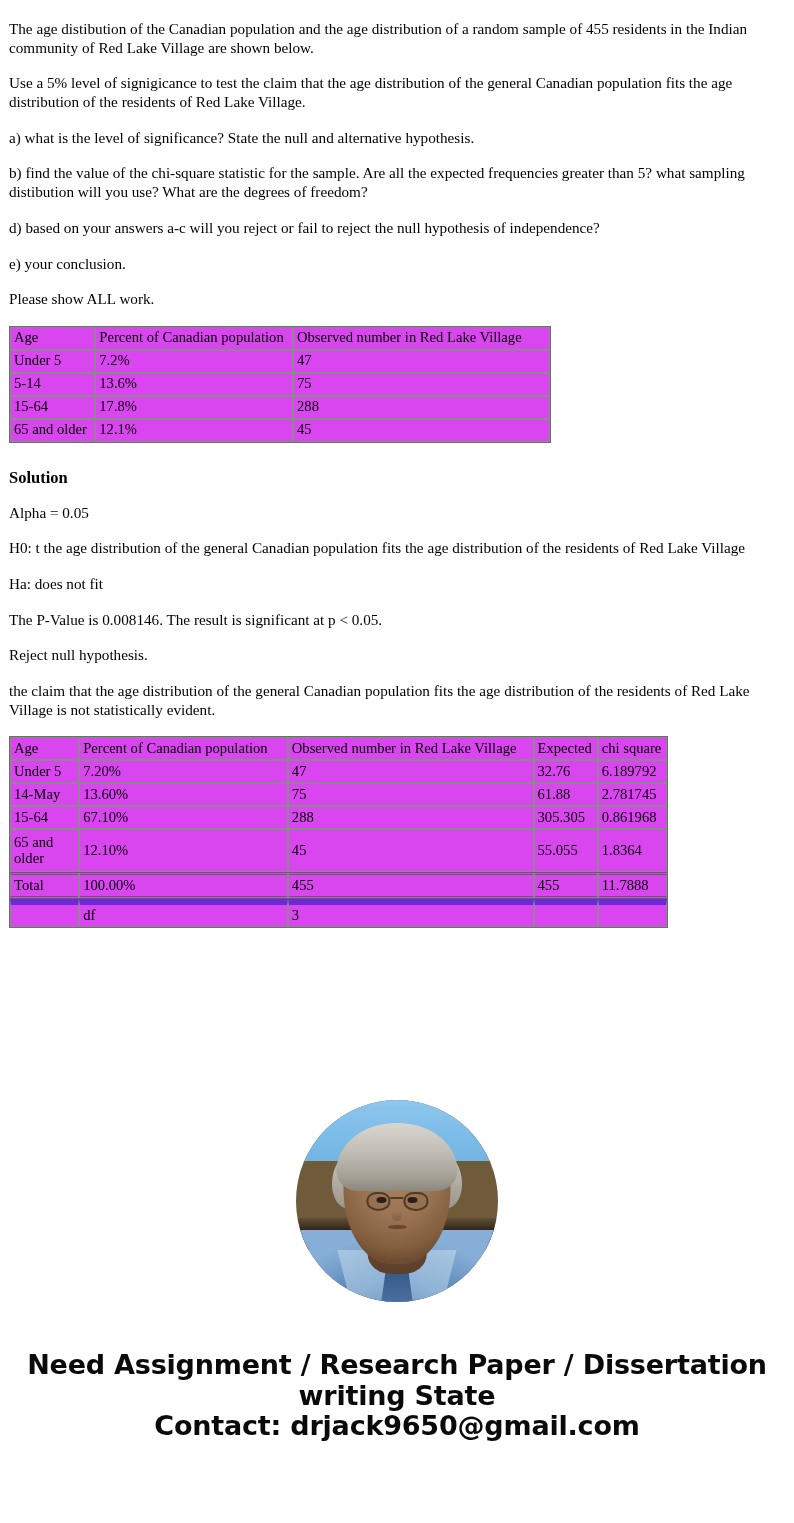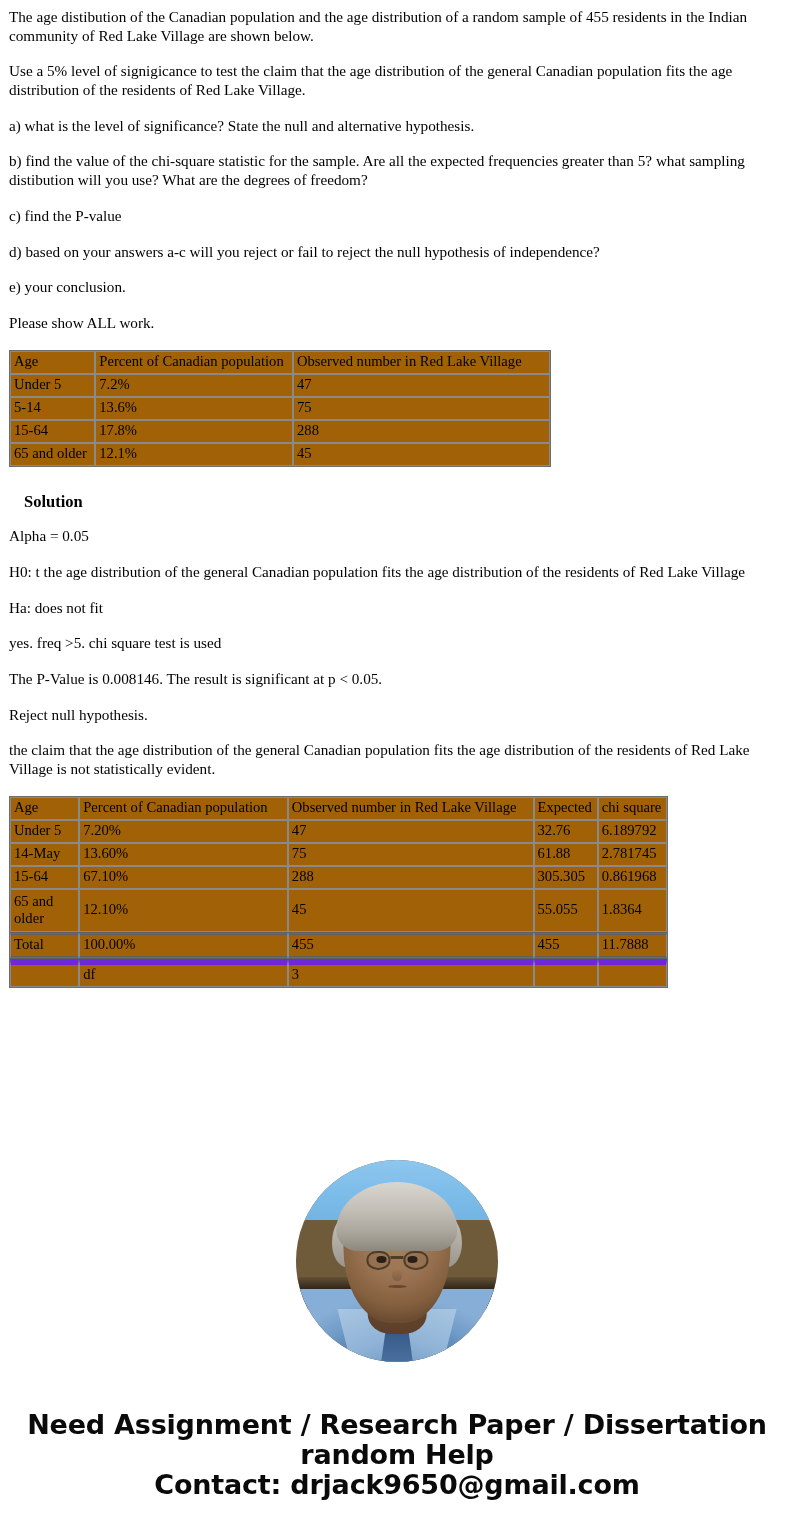--- a/index.html
+++ b/index.html
@@ -26,35 +26,35 @@
     padding: 8px 9px 0 9px;
   }
 
   
   p.para {
     margin: 0 0 17px 0;
     font-size: 15.2px;
     line-height: 1.23;
     text-align: left;
   }
-  p.para:first-child { margin-top: 0; }
+  p.para:first-child { margin-top: 12px; }
 
   h3.section-title {
-    margin: 0 0 16px 15px;
+    margin: 0 0 16px 0;
     font-size: 16.5px;
     font-weight: bold;
     line-height: 1.2;
   }
 
   
   table.data-table {
     border-collapse: separate;
     border-spacing: 0;
     border: 1px solid #6d6d6d;
-    background: #a16207;
+    background: #d946ef;
     margin: 0;
     font-size: 14.6px;
     line-height: 1.15;
     table-layout: fixed;
   }
   table.data-table td {
     border: 1px solid #8a8a8a;
     padding: 1px 3px 2px 3px;
     vertical-align: middle;
     overflow: hidden;
@@ -294,21 +294,20 @@
 </head>
 <body>
 
 <div class="page">
   <div class="content">
 
     <p class="para">The age distibution of the Canadian population and the age distribution of a random sample of 455 residents in the Indian community of Red Lake Village are shown below.</p>
     <p class="para">Use a 5% level of signigicance to test the claim that the age distribution of the general Canadian population fits the age distribution of the residents of Red Lake Village.</p>
     <p class="para">a) what is the level of significance? State the null and alternative hypothesis.</p>
     <p class="para">b) find the value of the chi-square statistic for the sample. Are all the expected frequencies greater than 5? what sampling distibution will you use? What are the degrees of freedom?</p>
-    <p class="para">c) find the P-value</p>
     <p class="para">d) based on your answers a-c will you reject or fail to reject the null hypothesis of independence?</p>
     <p class="para">e) your conclusion.</p>
     <p class="para">Please show ALL work.</p>
 
     <div class="table-block">
       <table id="table-age-distribution" class="data-table">
         <colgroup>
             <col class="c0">
             <col class="c1">
             <col class="c2">
@@ -343,21 +342,20 @@
       </table>
     </div>
 
     <div class="spacer-after-table-1"></div>
 
     <h3 class="section-title">Solution</h3>
 
     <p class="para">Alpha = 0.05</p>
     <p class="para">H0: t the age distribution of the general Canadian population fits the age distribution of the residents of Red Lake Village</p>
     <p class="para">Ha: does not fit</p>
-    <p class="para">yes. freq &gt;5. chi square test is used</p>
     <p class="para">The P-Value is 0.008146. The result is significant at p &lt; 0.05.</p>
     <p class="para">Reject null hypothesis.</p>
     <p class="para">the claim that the age distribution of the general Canadian population fits the age distribution of the residents of Red Lake Village is not statistically evident.</p>
 
     <div class="table-block">
       <table id="table-chi-square" class="data-table">
         <colgroup>
             <col class="c0">
             <col class="c1">
             <col class="c2">
@@ -440,18 +438,18 @@
           <div class="av-eye right"></div>
           <div class="av-nose"></div>
           <div class="av-mouth"></div>
         </div>
         <div class="av-hair"></div>
       </div>
     </div>
 
     <div class="footer">
       <span class="line-1">Need Assignment / Research Paper / Dissertation</span>
-      <span class="line-2">random Help</span>
+      <span class="line-2">writing State</span>
       <span class="line-3">Contact: drjack9650@gmail.com</span>
     </div>
 
   </div>
 </div>
 
 </body></html>

